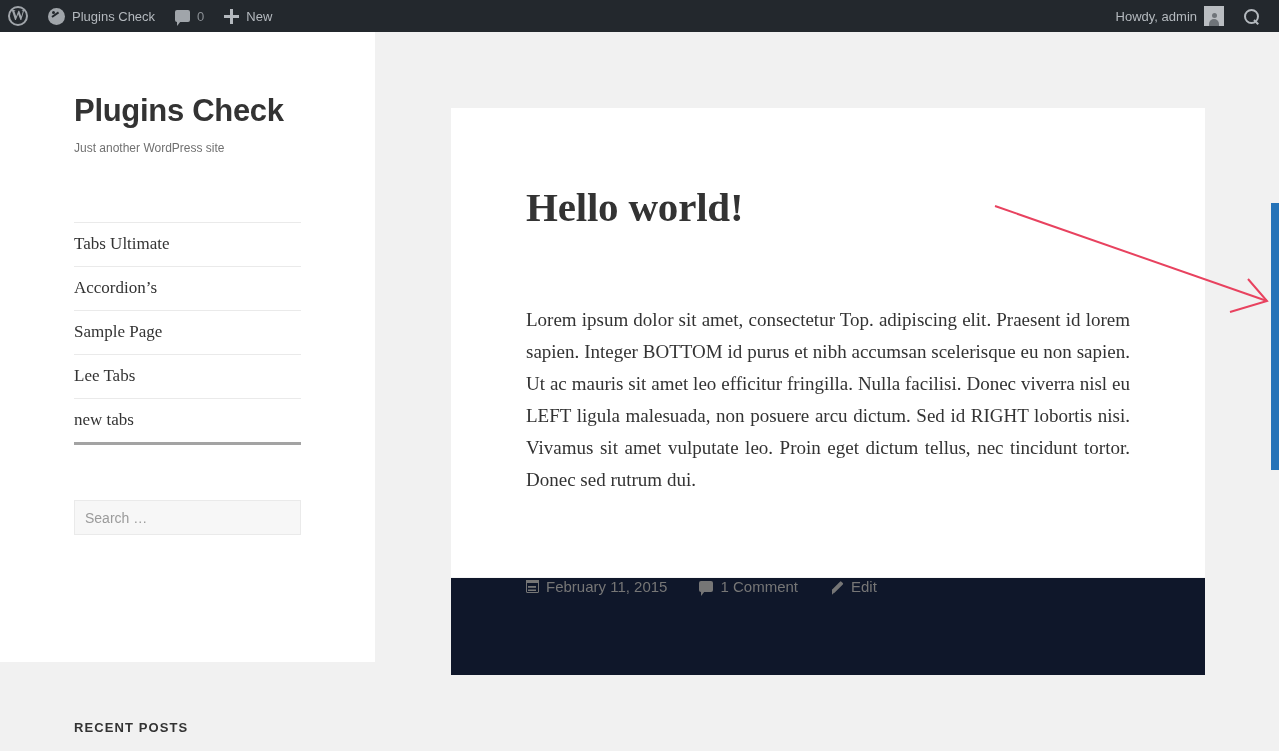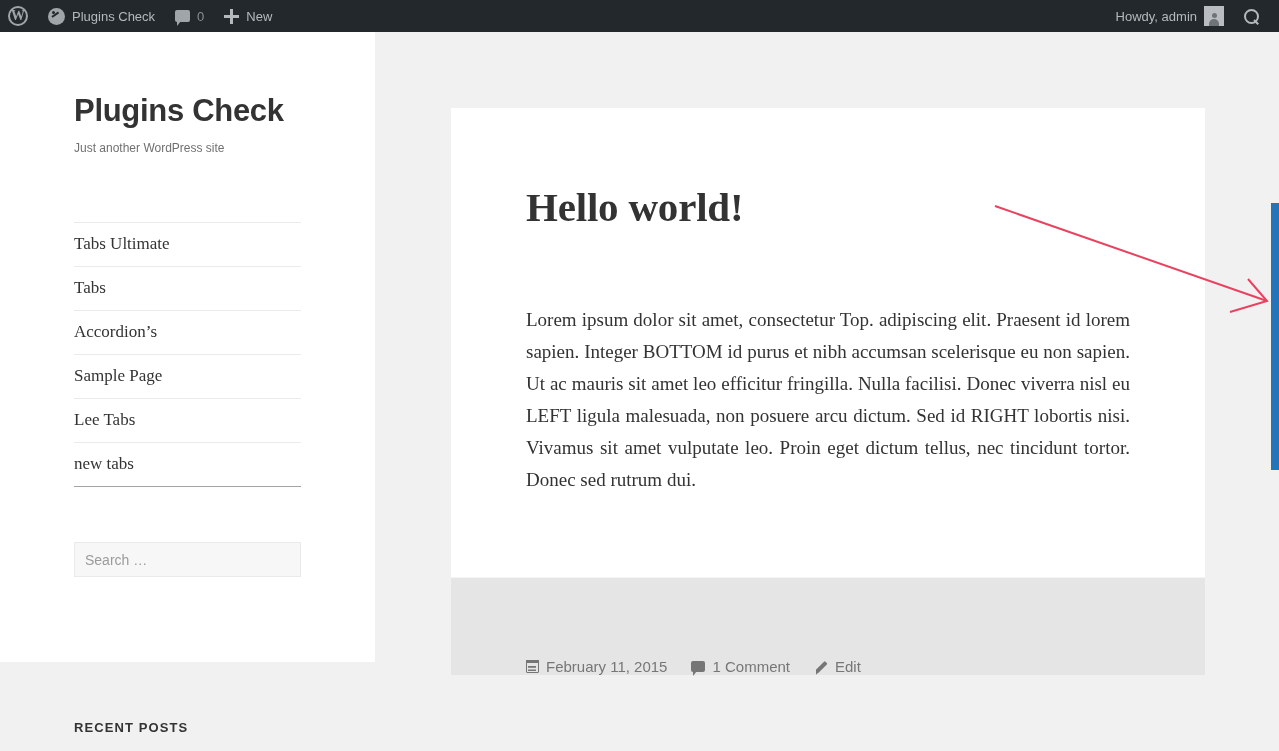--- a/index.html
+++ b/index.html
@@ -115,21 +115,21 @@
     font-family: "Liberation Sans", sans-serif;
   }
   #nav { margin-top: 67px; }
   .nav-item {
     border-top: 1px solid #eaeaea;
     padding: 11px 0 12px 0;
     font-family: "Liberation Serif", serif;
     font-size: 17px; color: #333333;
     cursor: pointer;
   }
-  .nav-item:last-child { border-bottom: 1px solid #a3a3a3; }
+  .nav-item:last-child { border-bottom: 3px solid #a3a3a3; }
   #search-form { margin-top: 55px; }
   #search-input {
     width: 227px; height: 35px;
     background: #f7f7f7;
     border: 1px solid #eaeaea;
     padding: 0 10px;
     font-family: "Liberation Sans", sans-serif;
     font-size: 14px; color: #707070;
     outline: none;
   }
@@ -170,24 +170,24 @@
   #post-text {
     margin-top: 73px;
     font-family: "Liberation Serif", serif;
     font-size: 19px; line-height: 1.68;
     color: #333333;
     text-align: justify;
     hyphens: auto;
     -webkit-hyphens: auto;
   }
   #post-footer {
-    height: 98px; background: #e5e5e5;
+    height: 98px; background: #0f172a;
     border-top: 1px solid #f5f5f5;
-    display: flex; align-items: flex-end;
-    padding-left: 75px; gap: 24px;
+    display: flex; align-items: flex-start;
+    padding-left: 75px; gap: 32px;
   }
   .meta-item {
     display: flex; align-items: center; gap: 7px;
     font-family: "Liberation Sans", sans-serif;
     font-size: 15px; color: #767676;
     cursor: pointer;
   }
   .cal-icon {
     width: 13px; height: 13px;
     border: 1.5px solid #767676; border-radius: 1px;
@@ -278,21 +278,20 @@
       </div>
     </div>
   </div>
 
   <div id="sidebar">
     <div id="site-title">Plugins Check</div>
     <div id="site-desc">Just another WordPress site</div>
 
     <nav id="nav">
       <div class="nav-item">Tabs Ultimate</div>
-      <div class="nav-item">Tabs</div>
       <div class="nav-item">Accordion’s</div>
       <div class="nav-item">Sample Page</div>
       <div class="nav-item">Lee Tabs</div>
       <div class="nav-item">new tabs</div>
     </nav>
 
     <div id="search-form">
       <input id="search-input" type="text" placeholder="Search …" style="">
     </div>
   </div>

